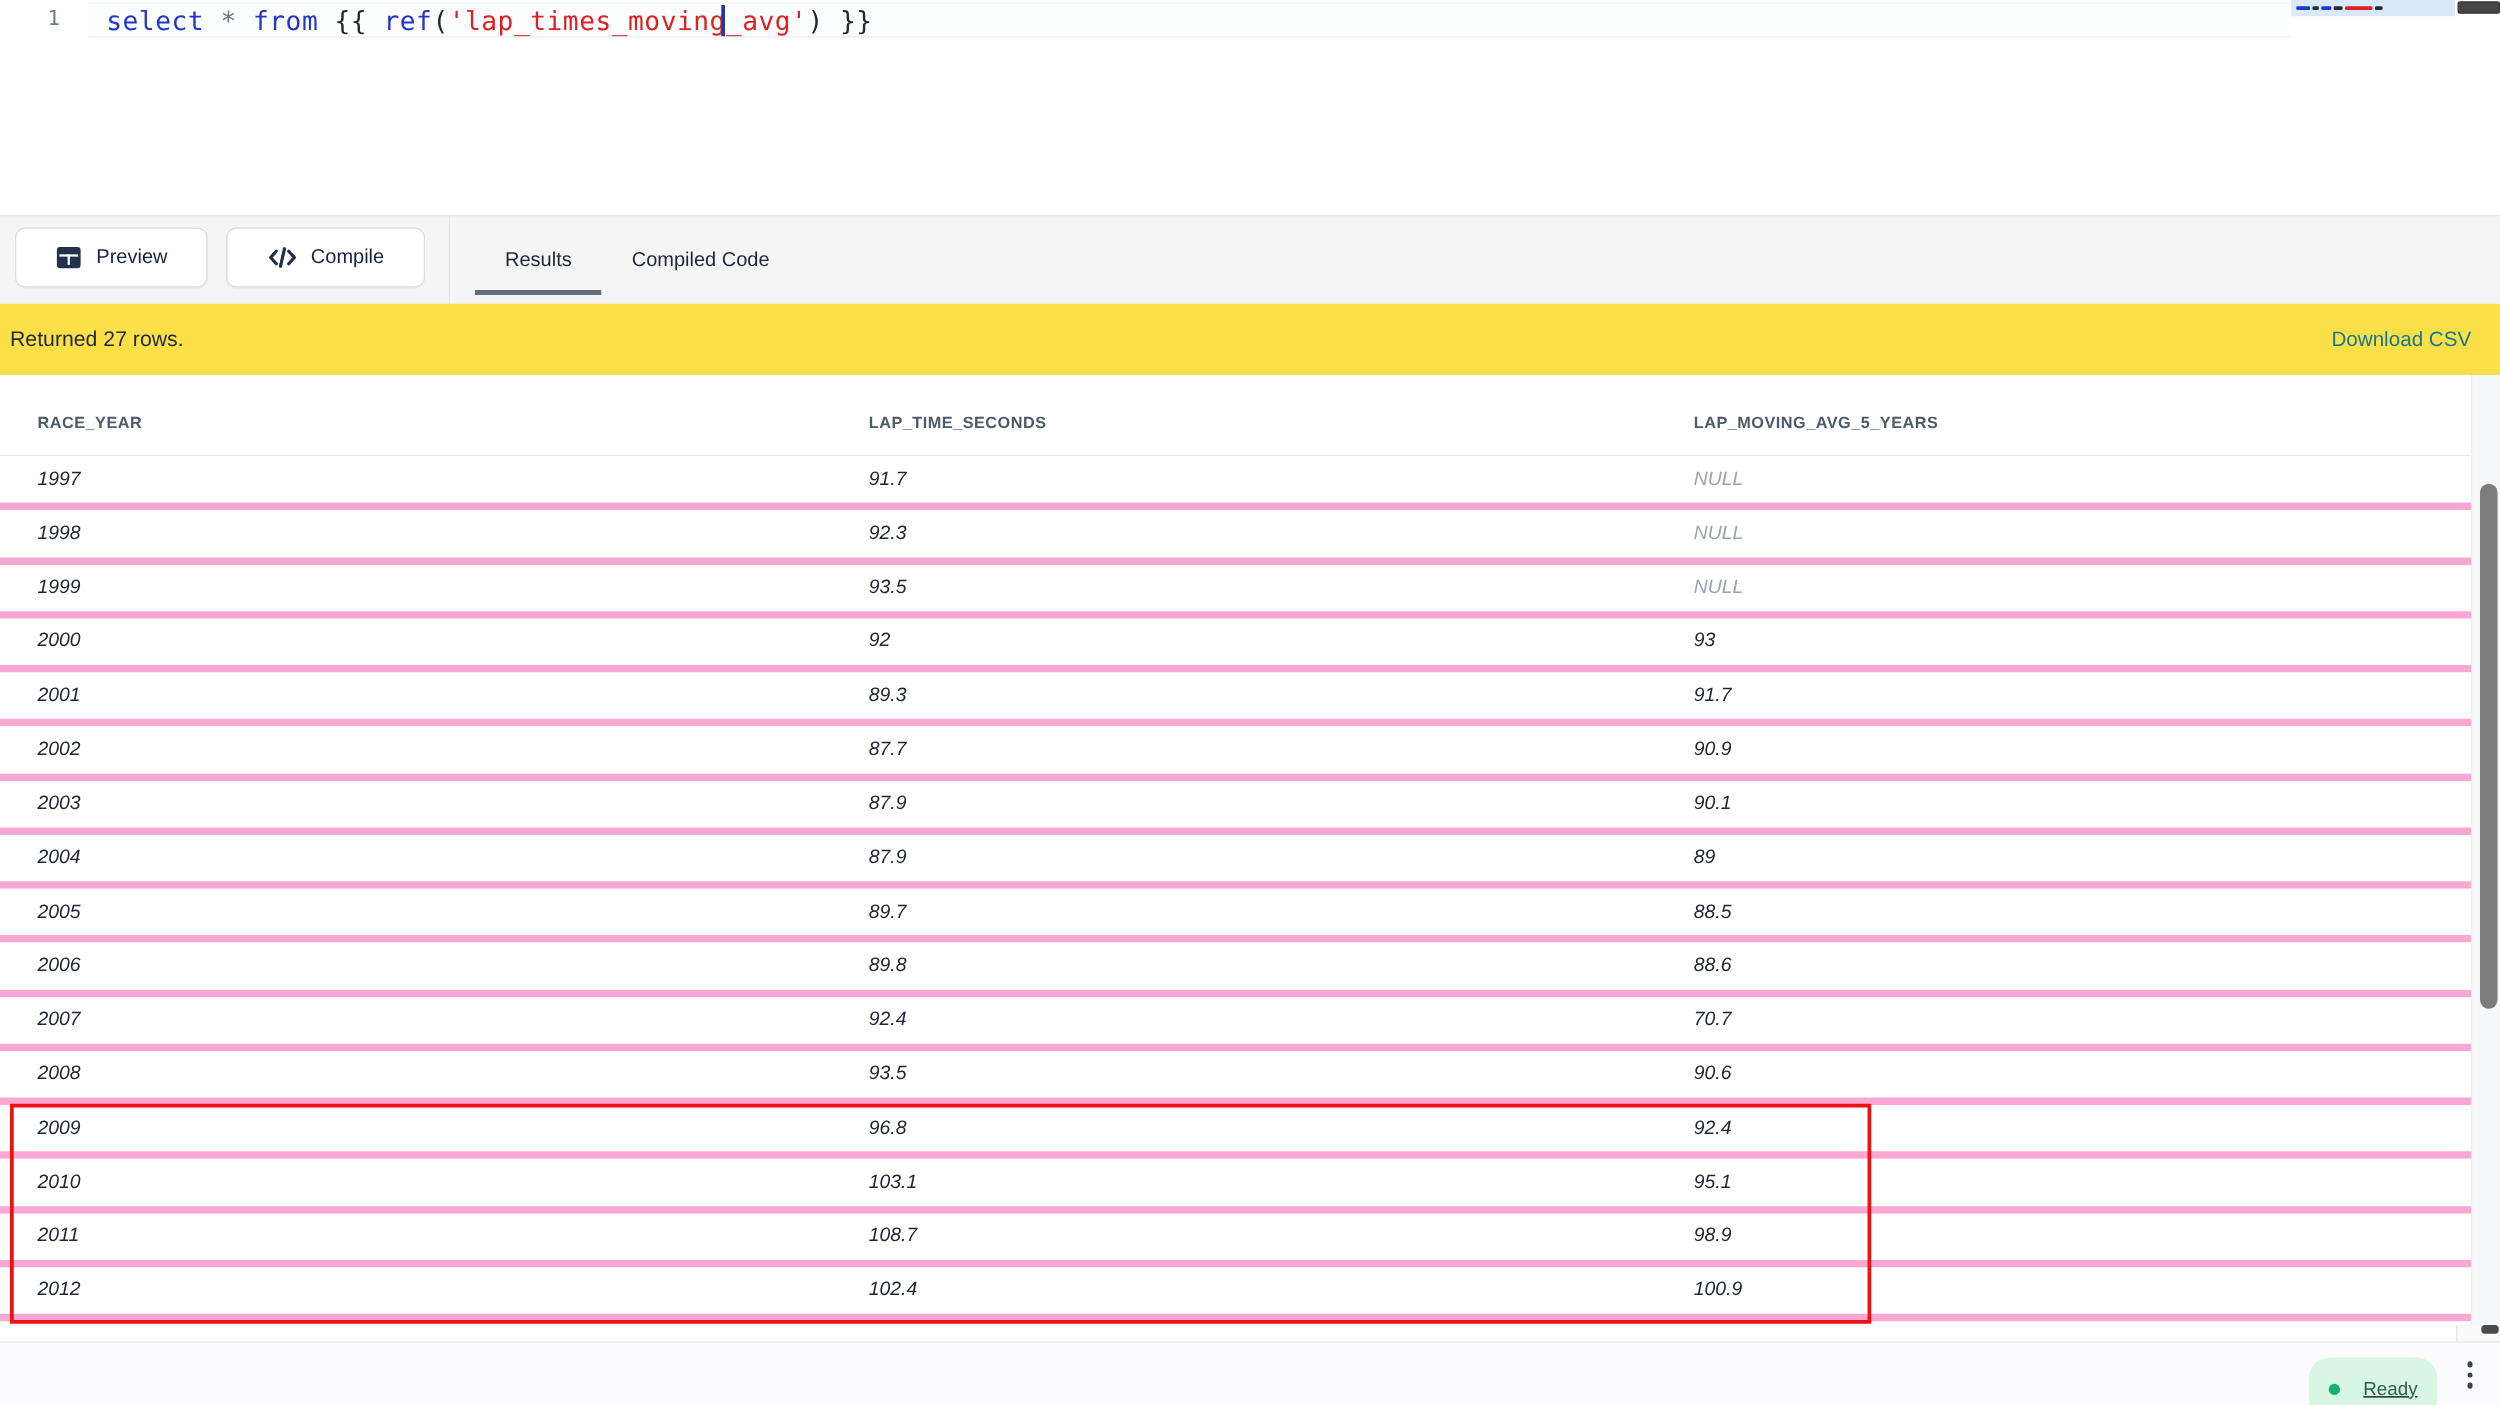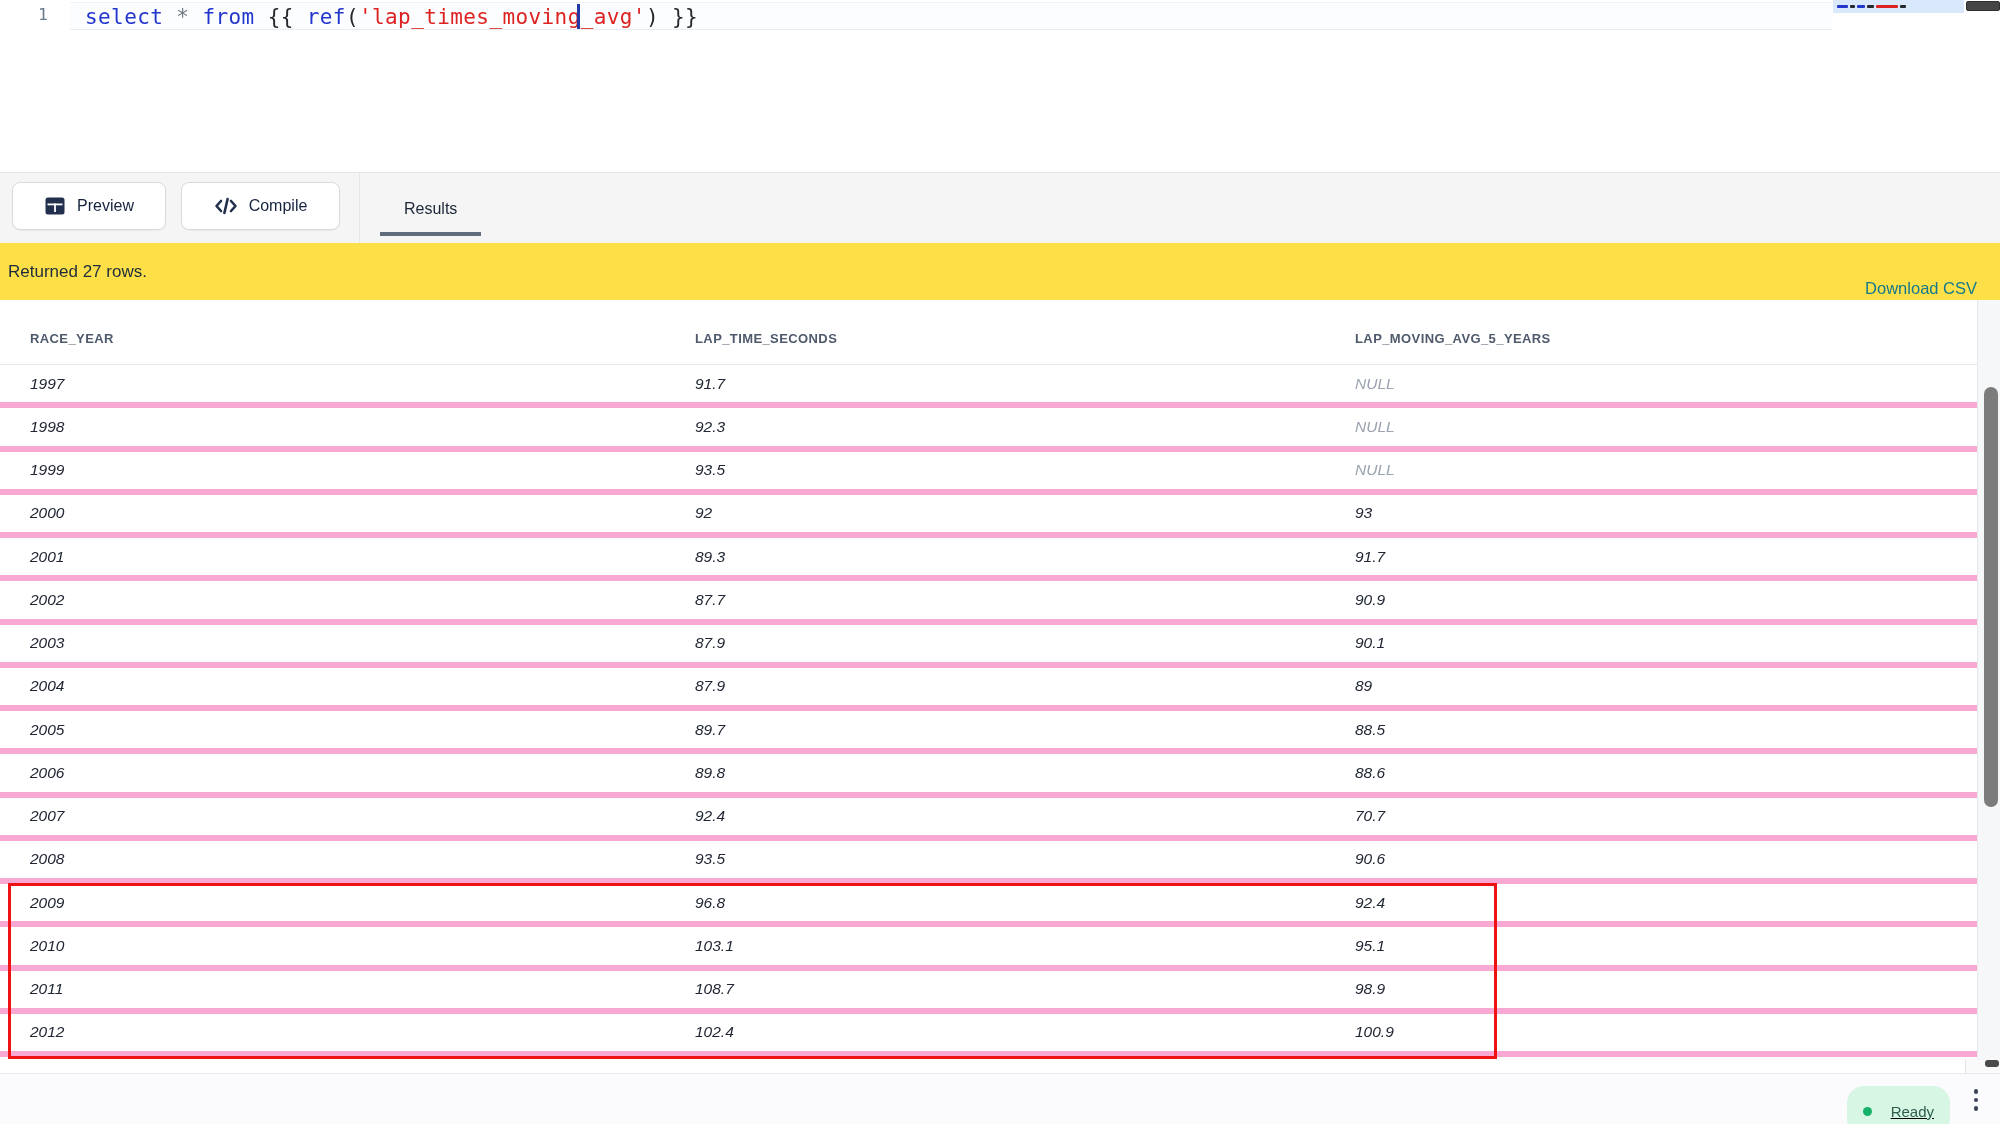--- a/index.html
+++ b/index.html
@@ -37,21 +37,21 @@
   .toolbar-divider { position:absolute; left:359px; top:0; width:1px; height:71px; background:#e3e6ea; }
   .tabs { position:absolute; left:380px; top:0; height:71px; display:flex; }
   .tab { position:relative; height:71px; padding:0 24px; display:flex; align-items:center;
     font-size:16px; font-weight:500; color:#1b2637; cursor:pointer; }
   .tab.active::after { content:""; position:absolute; left:0; right:0; bottom:8px; height:4px; background:#5f6c7b; }
 
   
   .results-meta { position:absolute; left:0; top:243px; width:2000px; height:57px; background:#fde047; }
   .summary { position:absolute; left:8px; top:50%; transform:translateY(-50%); font-size:17px; color:#1e2b3c; }
   .download { position:absolute; right:23px; top:50%; transform:translateY(-50%);
-    font-size:16.5px; font-weight:500; color:var(--teal, #15788c); cursor:pointer;margin-top:16px; }
+    font-size:16.5px; font-weight:500; color:var(--teal, #15788c); cursor:pointer; }
 
   
   .table-wrap { position:absolute; left:0; top:300px; width:1977px; }
   .thead { position:relative; height:65px; border-bottom:1px solid #e4e7ec; background:#fff; }
   .th { position:absolute; top:38px; transform:translateY(-50%); font-size:13px; font-weight:700;
     letter-spacing:0.4px; color:#4e5a6b; text-transform:uppercase; }
   .tr { position:relative; height:43.25px; border-bottom:6px solid #f9a8d4; background:#fff;font-style:italic; }
   .td { position:absolute; top:50%; transform:translateY(-50%); font-size:15.5px; color:#202633; }
   .c0 { left:30px; } .c1 { left:695px; } .c2 { left:1355px; }
   .null-val { color:#9aa3af; }
@@ -116,20 +116,21 @@
           <polyline points="7,5 2.5,10 7,15"></polyline>
           <polyline points="17,5 21.5,10 17,15"></polyline>
           <line x1="13.6" y1="3" x2="10.4" y2="17"></line>
         </svg>
       </span>
       <span>Compile</span>
     </div>
     <div class="toolbar-divider"></div>
     <div class="tabs" id="tabs">
         <div class="tab active">Results</div>
+        <div class="tab">Compiled Code</div>
       </div>
   </div>
 
   <div class="results-meta">
     <div class="summary">Returned 27 rows.</div>
     <div class="download">Download CSV</div>
   </div>
 
   <div class="table-wrap" id="table-wrap">
     <div class="thead" id="thead">

